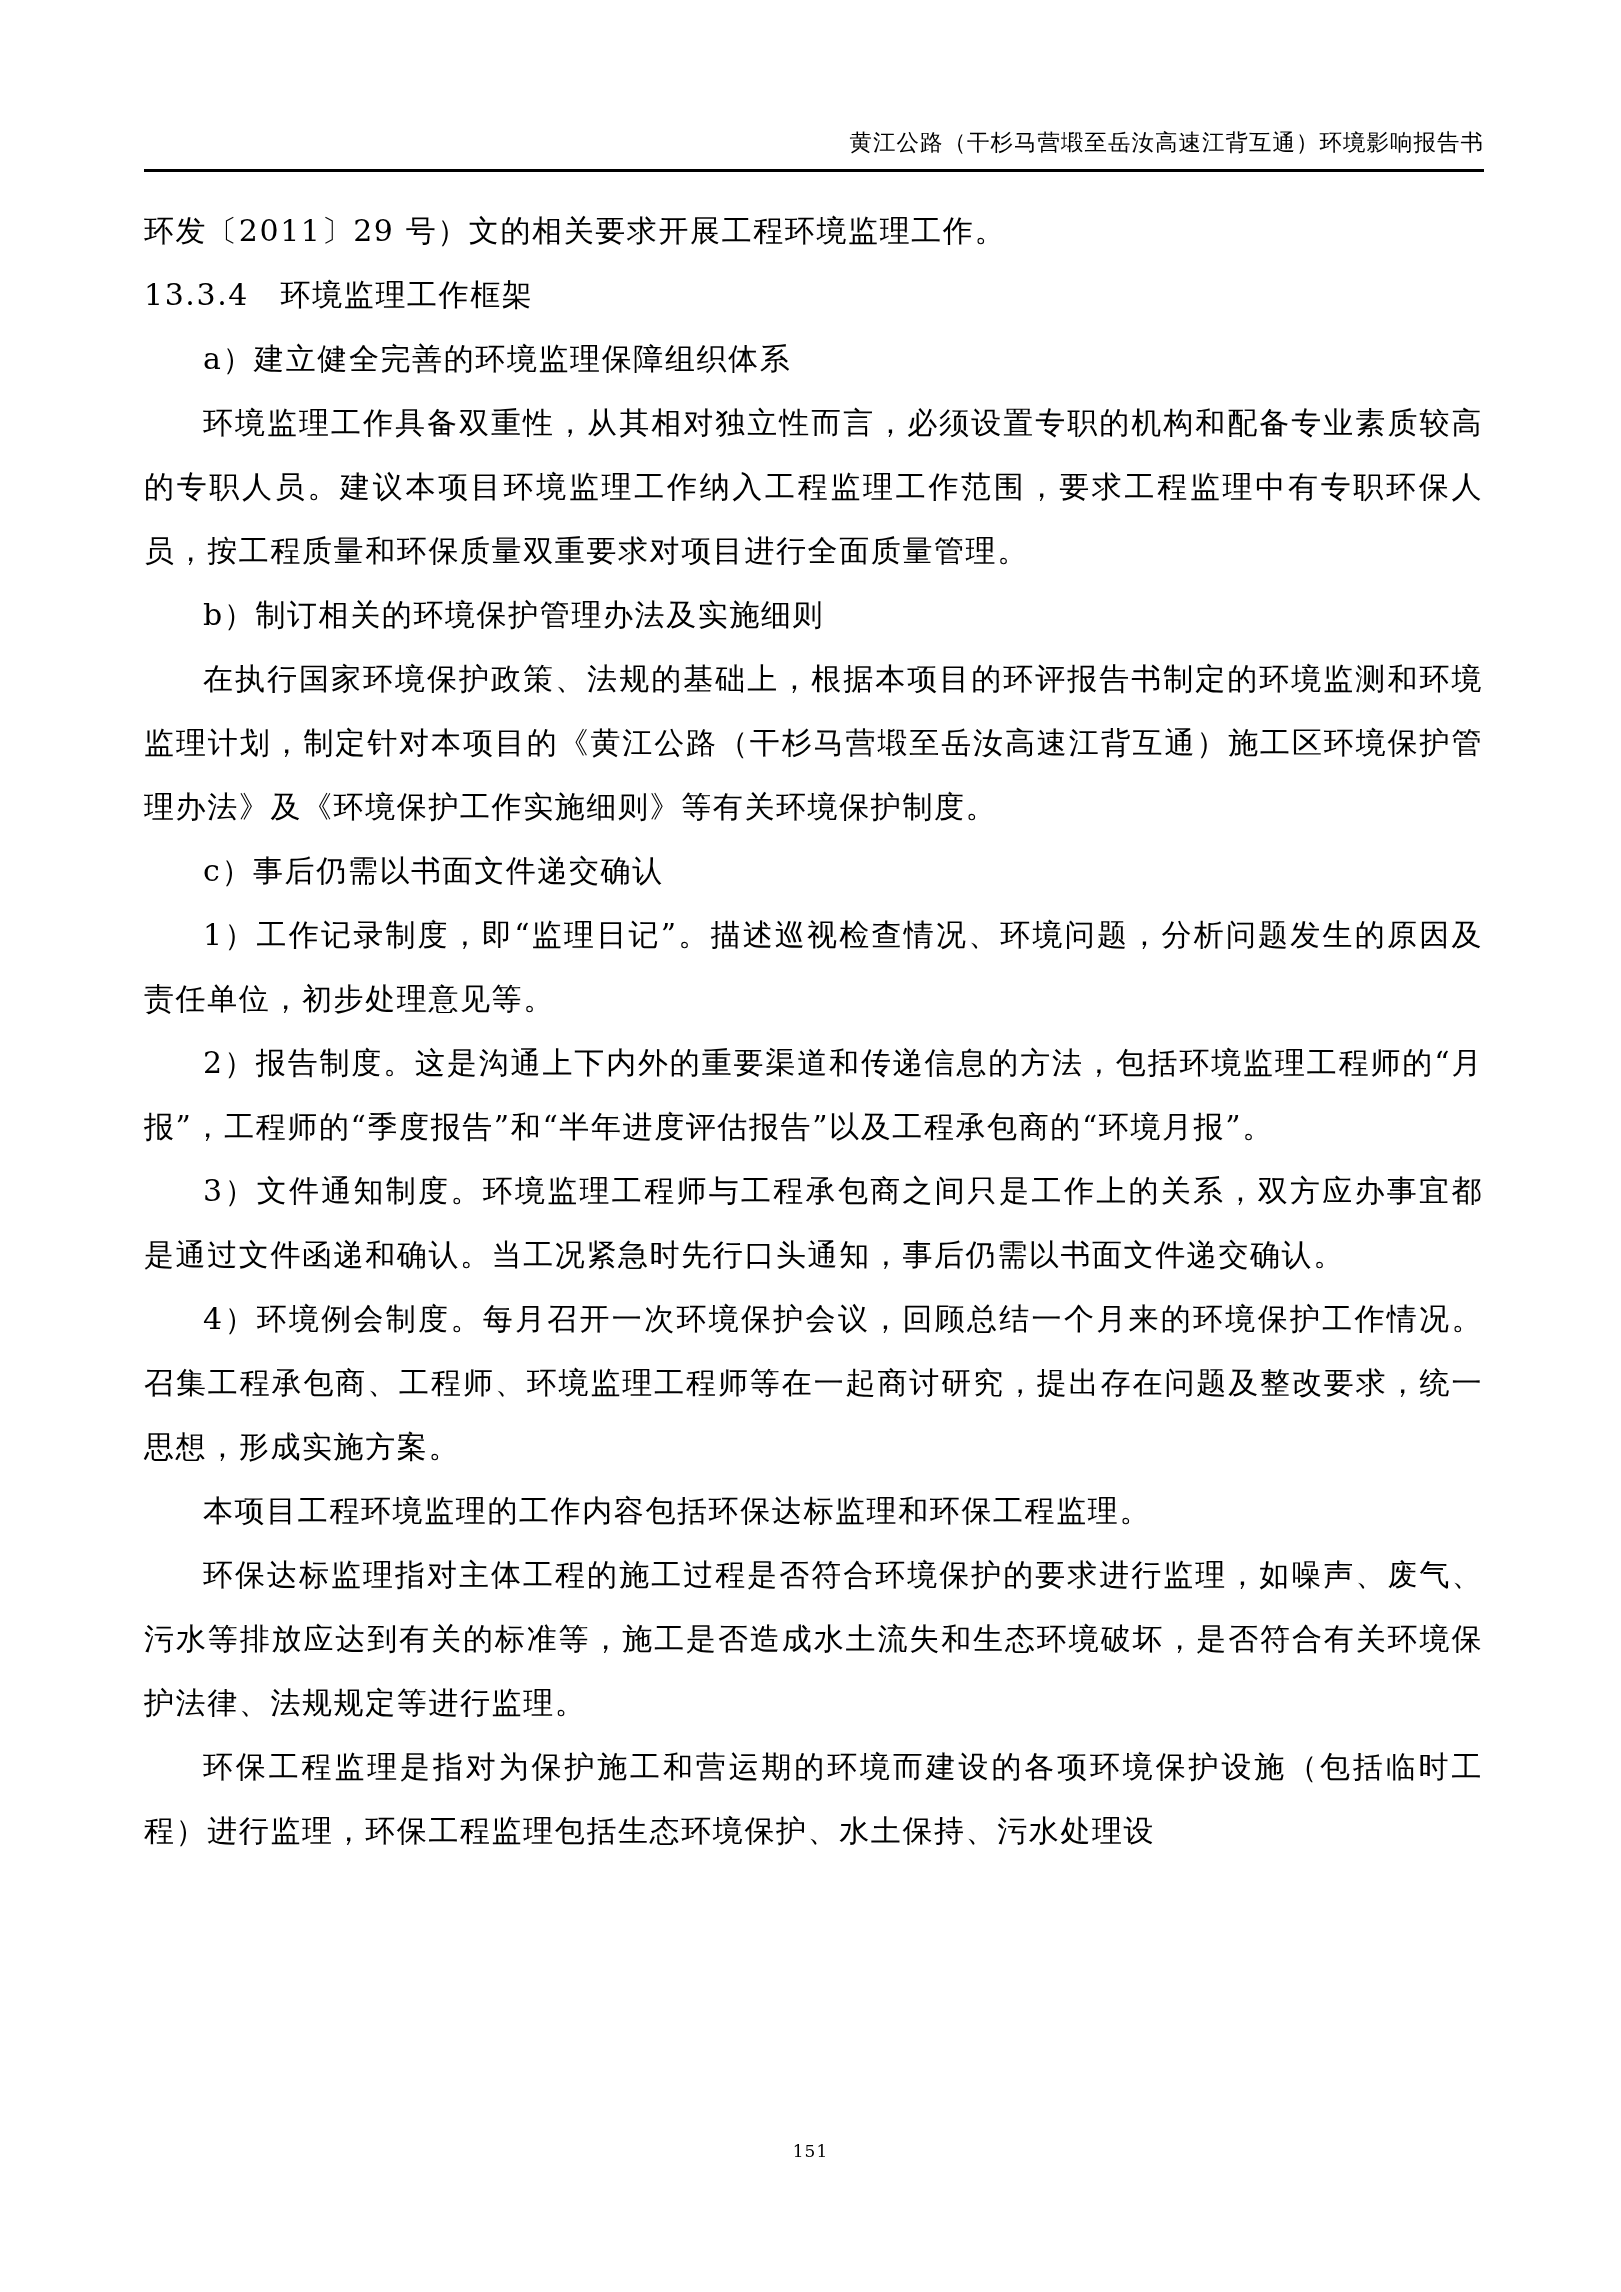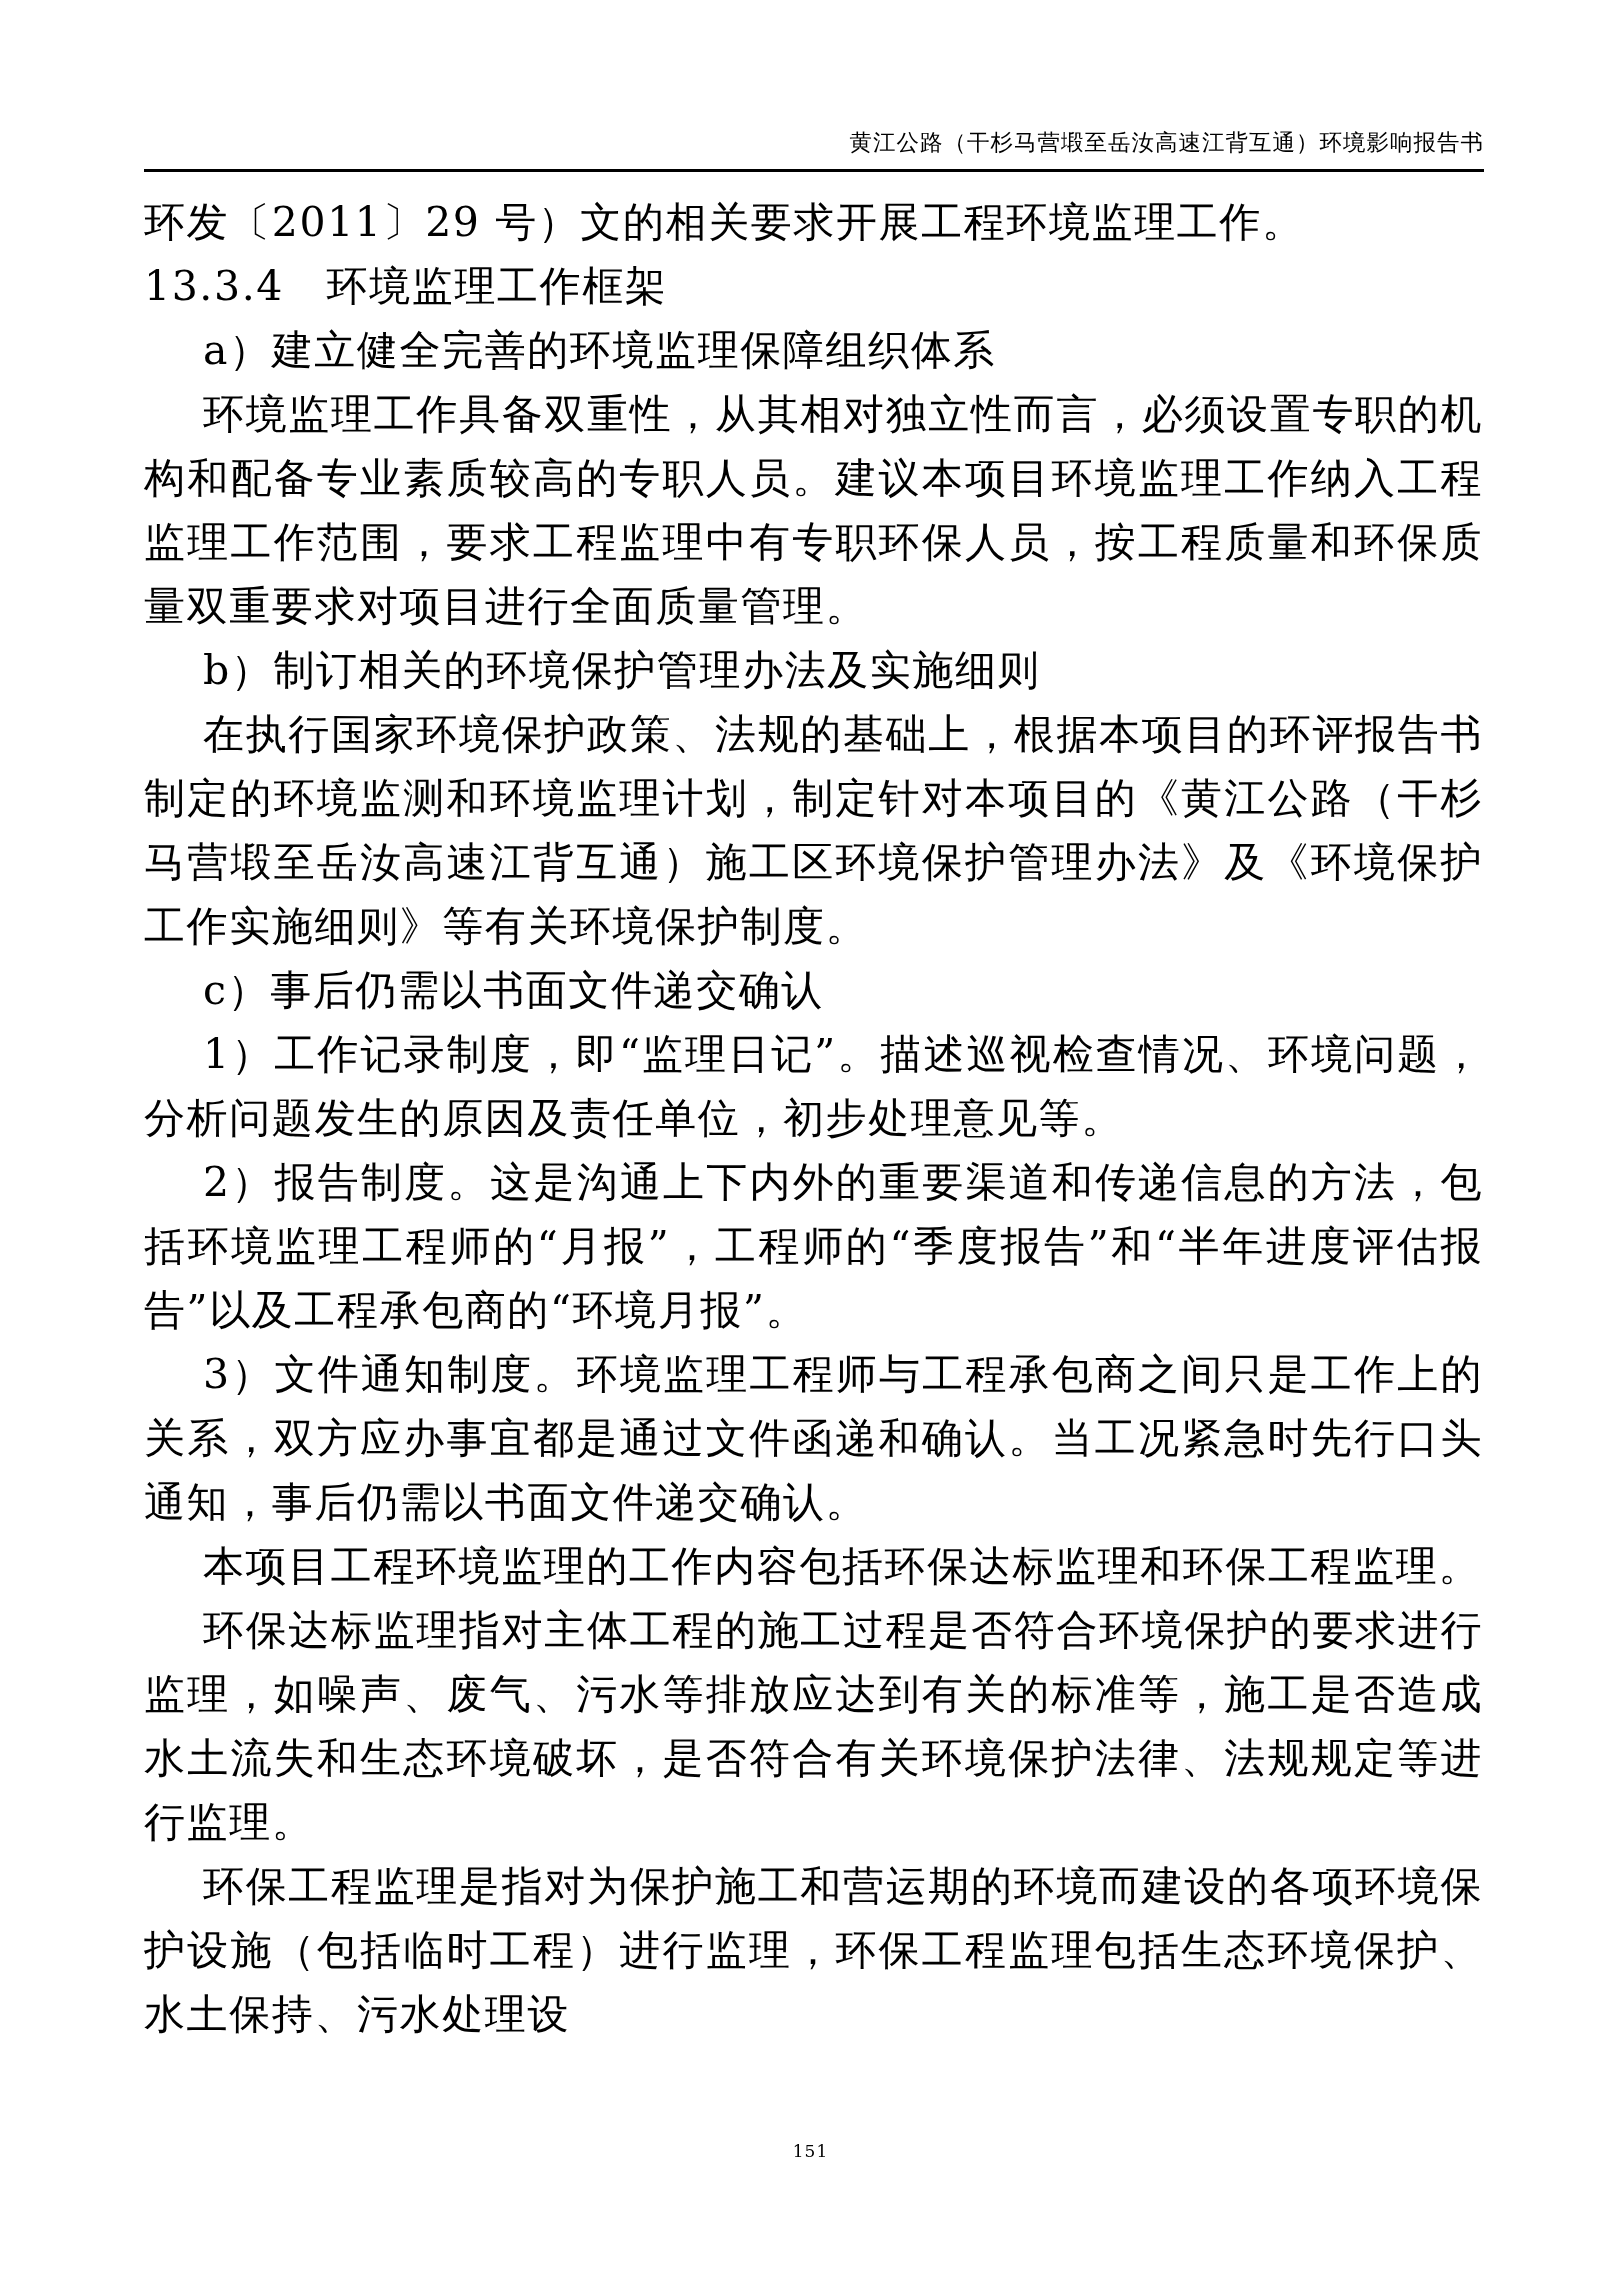--- a/index.html
+++ b/index.html
@@ -33,22 +33,22 @@
   .header-rule {
     margin-top: 11.8px;
     height: 0;
     border-top: 3.9px solid #000000;
   }
   
   .doc-body {
     position: absolute;
     left: 144px;
     width: 1339px;
-    top: 190px;
-    font-size: 41px;
+    top: 199px;
+    font-size: 30px;
     line-height: 64px;
     letter-spacing: 1.6px;
     text-align: justify;
   }
   .doc-body p {
     margin: 0;
     padding: 0;
   }
   p.para-indent {
     text-indent: 59px;
@@ -87,20 +87,21 @@
     <p class="para-continuation">环发〔2011〕29 号）文的相关要求开展工程环境监理工作。</p>
     <p class="para-heading">13.3.4　环境监理工作框架</p>
     <p class="para-indent">a）建立健全完善的环境监理保障组织体系</p>
     <p class="para-indent">环境监理工作具备双重性，从其相对独立性而言，必须设置专职的机构和配备专业素质较高的专职人员。建议本项目环境监理工作纳入工程监理工作范围，要求工程监理中有专职环保人员，按工程质量和环保质量双重要求对项目进行全面质量管理。</p>
     <p class="para-indent">b）制订相关的环境保护管理办法及实施细则</p>
     <p class="para-indent">在执行国家环境保护政策、法规的基础上，根据本项目的环评报告书制定的环境监测和环境监理计划，制定针对本项目的《黄江公路（干杉马营塅至岳汝高速江背互通）施工区环境保护管理办法》及《环境保护工作实施细则》等有关环境保护制度。</p>
     <p class="para-indent">c）事后仍需以书面文件递交确认</p>
     <p class="para-indent">1）工作记录制度，即“监理日记”。描述巡视检查情况、环境问题，分析问题发生的原因及责任单位，初步处理意见等。</p>
     <p class="para-indent">2）报告制度。这是沟通上下内外的重要渠道和传递信息的方法，包括环境监理工程师的“月报”，工程师的“季度报告”和“半年进度评估报告”以及工程承包商的“环境月报”。</p>
     <p class="para-indent">3）文件通知制度。环境监理工程师与工程承包商之间只是工作上的关系，双方应办事宜都是通过文件函递和确认。当工况紧急时先行口头通知，事后仍需以书面文件递交确认。</p>
+    <p class="para-indent">4）环境例会制度。每月召开一次环境保护会议，回顾总结一个月来的环境保护工作情况。召集工程承包商、工程师、环境监理工程师等在一起商讨研究，提出存在问题及整改要求，统一思想，形成实施方案。</p>
     <p class="para-indent">本项目工程环境监理的工作内容包括环保达标监理和环保工程监理。</p>
     <p class="para-indent">环保达标监理指对主体工程的施工过程是否符合环境保护的要求进行监理，如噪声、废气、污水等排放应达到有关的标准等，施工是否造成水土流失和生态环境破坏，是否符合有关环境保护法律、法规规定等进行监理。</p>
     <p class="para-indent">环保工程监理是指对为保护施工和营运期的环境而建设的各项环境保护设施（包括临时工程）进行监理，环保工程监理包括生态环境保护、水土保持、污水处理设</p>
   </div>
 
   <div class="page-footer">
     <span class="page-number">151</span>
   </div>
 
 </div>

